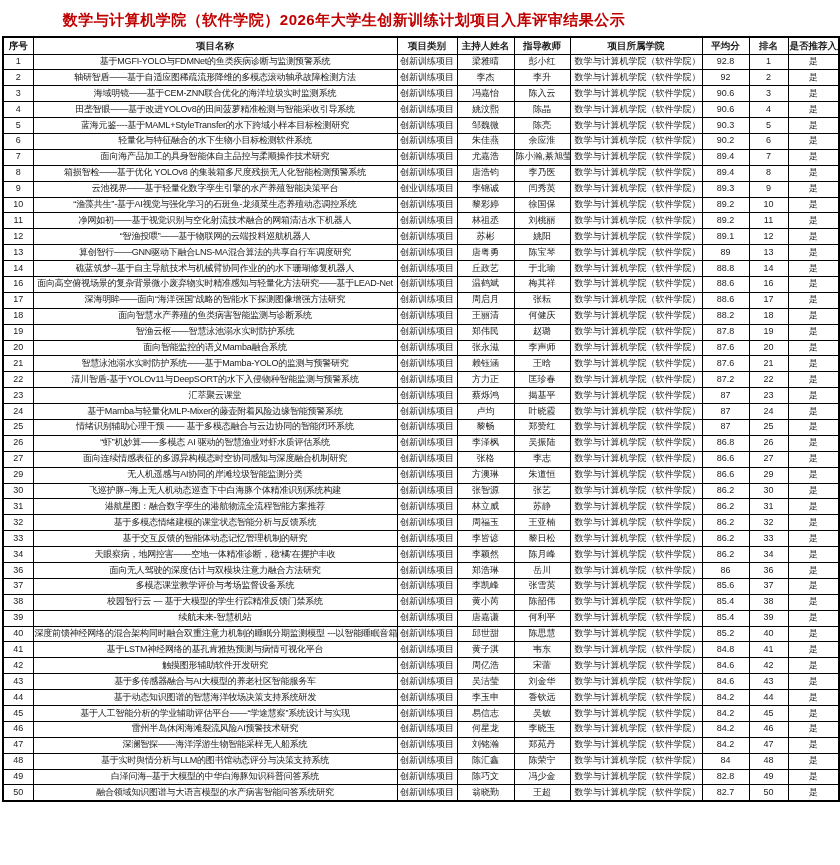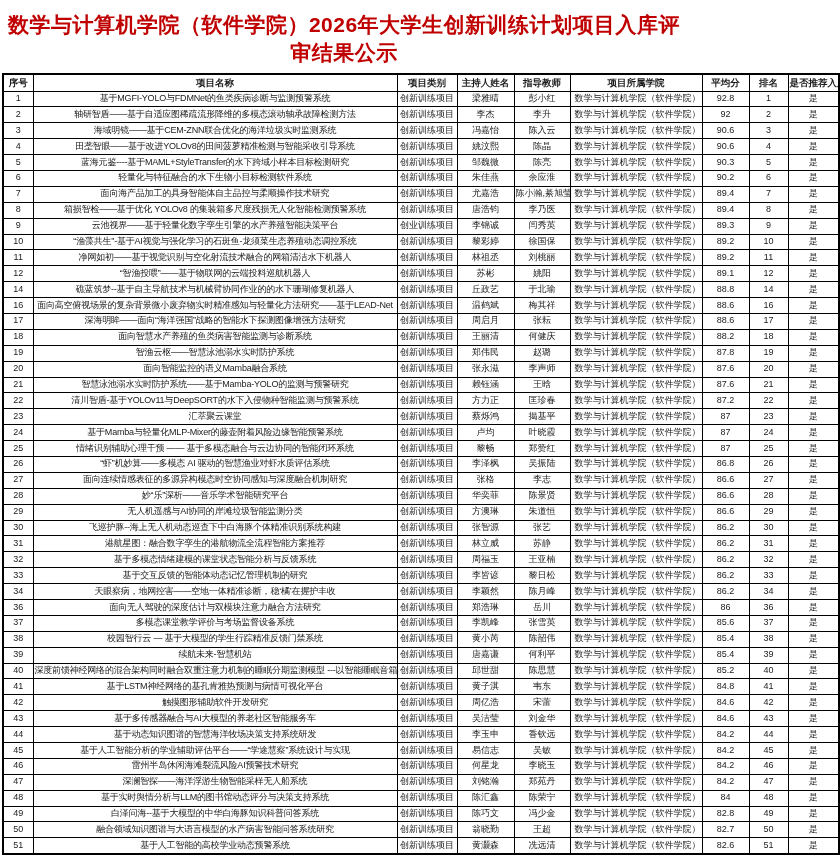--- a/index.html
+++ b/index.html
@@ -5,21 +5,21 @@
   * { margin: 0; padding: 0; box-sizing: border-box; }
   html, body {
     width: 840px; height: 865px;
     background: #ffffff;
     font-family: "Liberation Sans", "DejaVu Sans", sans-serif;
     overflow: hidden;
   }
   .page-title {
     width: 688px;
     text-align: center;
-    font-size: 21px;
+    font-size: 15px;
     font-weight: bold;
     color: #c00000;
     padding-top: 11px;
     letter-spacing: 0.5px;
   }
   table.results {
     table-layout: fixed;
     border-collapse: collapse;
     width: 836px;
     margin: 6px 2px 16px 2px;
@@ -213,20 +213,31 @@
         <td class="col-pname">“智渔投喂”——基于物联网的云端投料巡航机器人</td>
         <td>创新训练项目</td>
         <td>苏彬</td>
         <td>姚阳</td>
         <td class="col-college">数学与计算机学院（软件学院）</td>
         <td>89.1</td>
         <td>12</td>
         <td>是</td>
       </tr>
       <tr>
+        <td>13</td>
+        <td class="col-pname">算创智行——GNN驱动下融合LNS-MA混合算法的共享自行车调度研究</td>
+        <td>创新训练项目</td>
+        <td>唐粤勇</td>
+        <td>陈宝琴</td>
+        <td class="col-college">数学与计算机学院（软件学院）</td>
+        <td>89</td>
+        <td>13</td>
+        <td>是</td>
+      </tr>
+      <tr>
         <td>14</td>
         <td class="col-pname">礁蓝筑梦--基于自主导航技术与机械臂协同作业的的水下珊瑚修复机器人</td>
         <td>创新训练项目</td>
         <td>丘政艺</td>
         <td>于北瑜</td>
         <td class="col-college">数学与计算机学院（软件学院）</td>
         <td>88.8</td>
         <td>14</td>
         <td>是</td>
       </tr>
@@ -356,31 +367,20 @@
         <td class="col-pname">面向连续情感表征的多源异构模态时空协同感知与深度融合机制研究</td>
         <td>创新训练项目</td>
         <td>张格</td>
         <td>李志</td>
         <td class="col-college">数学与计算机学院（软件学院）</td>
         <td>86.6</td>
         <td>27</td>
         <td>是</td>
       </tr>
       <tr>
-        <td>28</td>
-        <td class="col-pname">妙“乐”深析——音乐学术智能研究平台</td>
-        <td>创新训练项目</td>
-        <td>华奕菲</td>
-        <td>陈景贤</td>
-        <td class="col-college">数学与计算机学院（软件学院）</td>
-        <td>86.6</td>
-        <td>28</td>
-        <td>是</td>
-      </tr>
-      <tr>
         <td>29</td>
         <td class="col-pname">无人机遥感与AI协同的岸滩垃圾智能监测分类</td>
         <td>创新训练项目</td>
         <td>方澳琳</td>
         <td>朱道恒</td>
         <td class="col-college">数学与计算机学院（软件学院）</td>
         <td>86.6</td>
         <td>29</td>
         <td>是</td>
       </tr>
@@ -595,27 +595,16 @@
       </tr>
       <tr>
         <td>50</td>
         <td class="col-pname">融合领域知识图谱与大语言模型的水产病害智能问答系统研究</td>
         <td>创新训练项目</td>
         <td>翁晓勤</td>
         <td>王超</td>
         <td class="col-college">数学与计算机学院（软件学院）</td>
         <td>82.7</td>
         <td>50</td>
-        <td>是</td>
-      </tr>
-      <tr>
-        <td>51</td>
-        <td class="col-pname">基于人工智能的高校学业动态预警系统</td>
-        <td>创新训练项目</td>
-        <td>黄灏森</td>
-        <td>冼远清</td>
-        <td class="col-college">数学与计算机学院（软件学院）</td>
-        <td>82.6</td>
-        <td>51</td>
         <td>是</td>
       </tr>
     </tbody>
 </table>
 
 </body></html>

